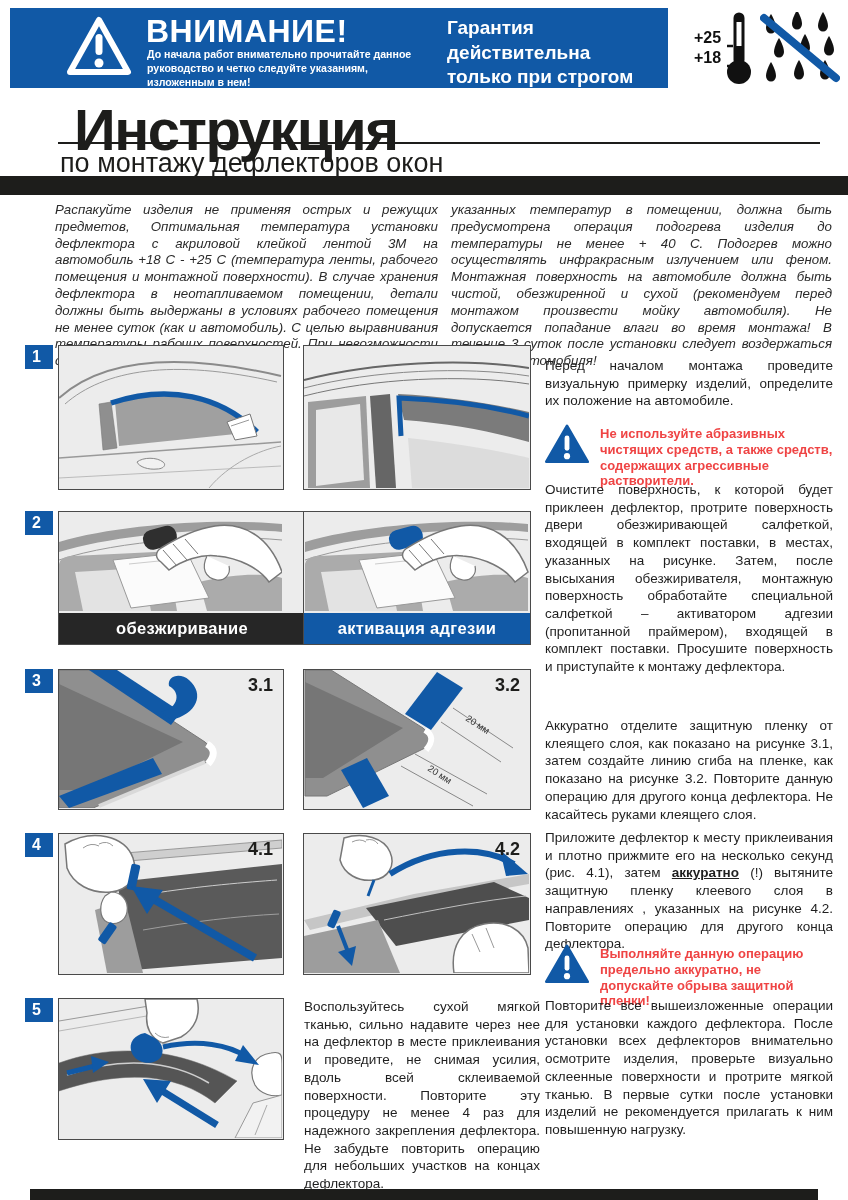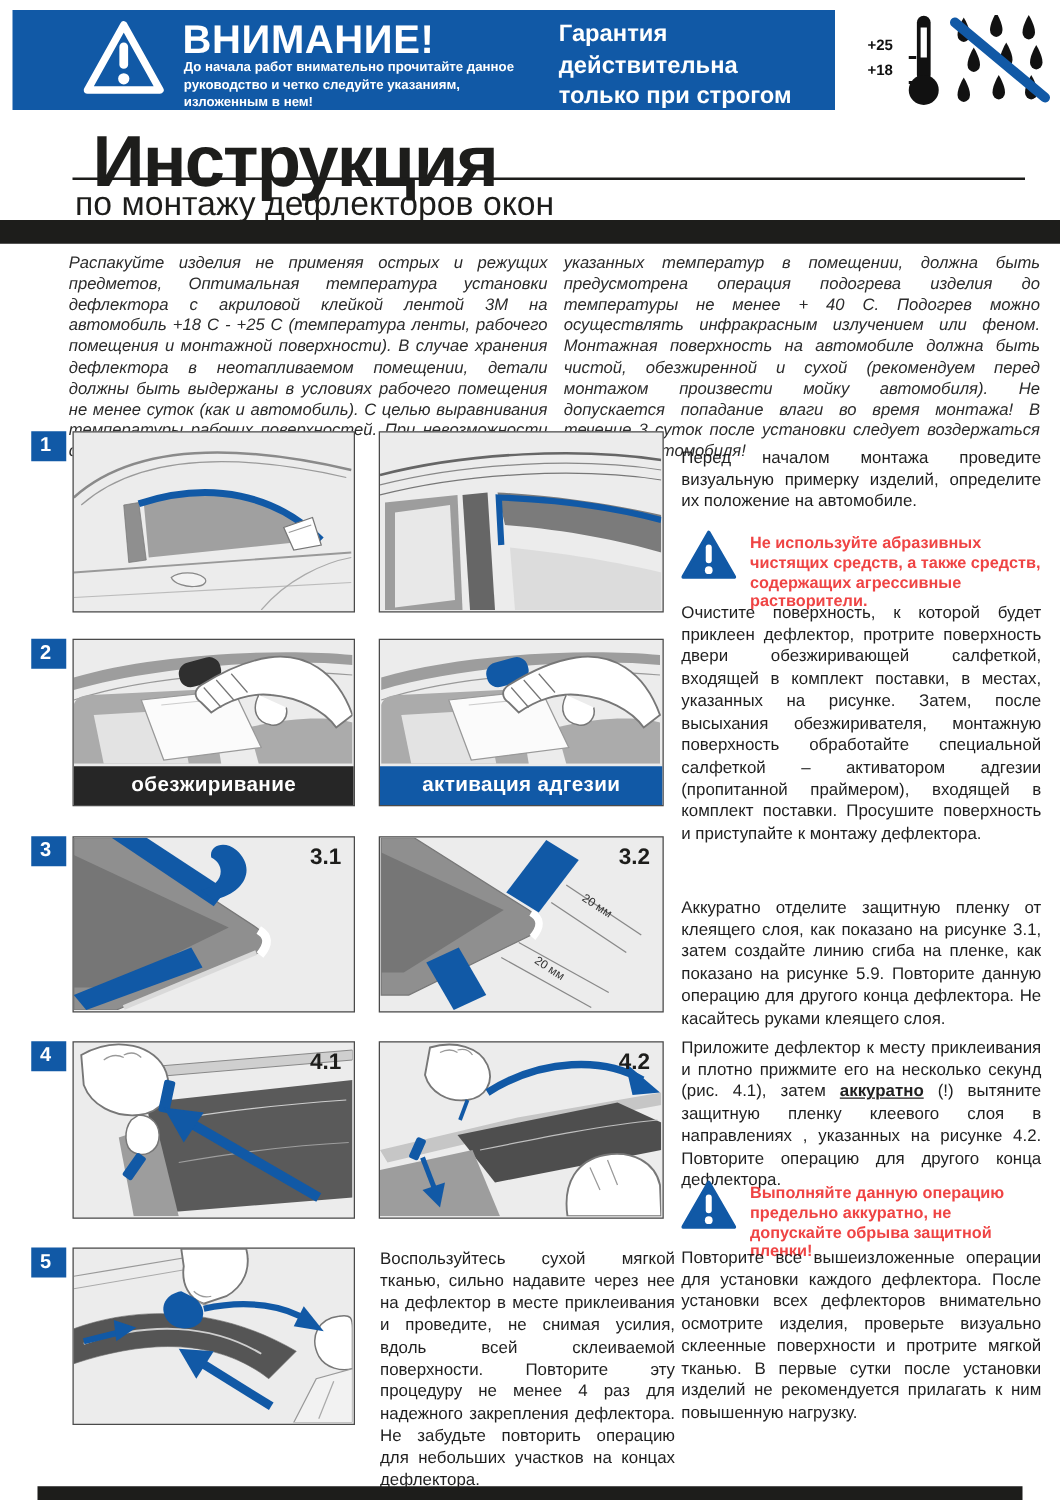--- a/index.html
+++ b/index.html
@@ -4,21 +4,21 @@
 <style>
   html,body{margin:0;padding:0;background:#fff;}
   .page{position:relative;width:848px;height:1200px;background:#fff;overflow:hidden;
         font-family:"Liberation Sans",sans-serif;color:#1d1d1b;}
   .abs{position:absolute;}
   
   .hdr-blue{left:10px;top:8px;width:658px;height:80px;background:#1159a6;}
   .attn-title{left:146px;top:13px;font-size:32px;font-weight:bold;color:#fff;letter-spacing:.5px;}
   .attn-sub{left:147px;top:48px;width:268px;font-size:10.6px;line-height:1.32;color:#fff;font-weight:bold;}
   .warranty{left:447px;top:16px;width:212px;font-size:19px;font-weight:bold;color:#fff;line-height:1.3;}
-  .temp-lbl{font-size:12px;font-weight:bold;color:#111;}
+  .temp-lbl{font-size:16px;font-weight:bold;color:#111;}
   
   .t-main{left:74px;top:96px;font-size:58px;font-weight:bold;letter-spacing:-1.5px;}
   .t-line{left:58px;top:142px;width:762px;height:2px;background:#1d1d1b;}
   .t-sub{left:60px;top:148px;font-size:27px;}
   .bar{background:#1d1d1b;}
   
   .intro{font-size:13.3px;font-style:italic;line-height:16.8px;text-align:justify;color:#2b2b2b;}
   
   .badge{width:21px;height:24px;background:#1159a6;color:#fff;font-weight:bold;font-size:16px;
          display:flex;align-items:center;padding-left:7px;}
@@ -120,21 +120,21 @@
   <div class="abs warn col-r" style="top:424px">
     <svg class="warn-ico" width="44" height="41" viewBox="0 0 64 58">
       <path d="M32 2 L62 54 L2 54 Z" fill="#1159a6" stroke="#1159a6" stroke-width="4" stroke-linejoin="round"></path>
       <rect x="28.5" y="16" width="7" height="22" rx="3.5" fill="#fff"></rect>
       <circle cx="32" cy="46" r="4.5" fill="#fff"></circle>
     </svg>
     <div class="warn-txt">Не используйте абразивных чистящих средств, а также средств, содержащих агрессивные растворители.</div>
   </div>
 
   <div class="abs badge" style="left:25px;top:511px">2</div>
-  <div class="abs panel" style="left:58px;top:511px;width:226px;height:134px">
+  <div class="abs panel" style="left:58px;top:511px;width:248px;height:134px">
     <svg width="223" height="99" viewBox="0 0 223 99">
       <path d="M0,30 C60,12 160,6 223,12 L223,20 C160,14 60,22 0,40 Z" fill="#9d9d9d"></path>
       <path d="M0,48 C60,28 160,22 223,28" fill="none" stroke="#999" stroke-width="1"></path>
       <path d="M0,52 Q2,44 14,44 L96,40 Q108,40 110,50 L118,99 L0,99 Z" fill="#ababab"></path>
       <path d="M16,60 L84,56 L92,99 L24,99 Z" fill="#e3e3e3"></path>
       <path d="M140,70 C180,60 210,62 223,66 L223,99 L148,99 Z" fill="#ababab"></path>
       <path d="M54,48 L128,40 L150,86 L72,96 Z" fill="#fbfbfb" stroke="#999" stroke-width="1"></path>
       <path d="M70,52 L120,47" stroke="#ccc" stroke-width="1"></path>
       <rect x="84" y="16" width="34" height="20" rx="9" fill="#2f2f2f" transform="rotate(-15 100 26)"></rect>
       <path d="M223,60 C210,24 184,10 156,14 C136,17 118,26 102,36 C96,40 96,46 102,50 L110,58 C124,48 142,42 158,44 C180,46 200,56 210,70 Z" fill="#fff" stroke="#777" stroke-width="1.5"></path>
@@ -185,21 +185,21 @@
         <line x1="148" y1="38" x2="208" y2="78"></line>
         <line x1="136" y1="52" x2="196" y2="92"></line>
         <line x1="96" y1="96" x2="168" y2="136"></line>
         <line x1="110" y1="84" x2="182" y2="124"></line>
       </g>
       <text x="160" y="50" font-size="9.5" fill="#333" transform="rotate(33 160 50)">20 мм</text>
       <text x="122" y="100" font-size="9.5" fill="#333" transform="rotate(33 122 100)">20 мм</text>
     </svg>
     <div class="figlab">3.2</div>
   </div>
-  <div class="abs body-txt col-r" style="top:717px">Аккуратно отделите защитную пленку от клеящего слоя, как показано на рисунке 3.1, затем создайте линию сгиба на пленке, как показано на рисунке 5.9. Повторите данную операцию для другого конца дефлектора. Не касайтесь руками клеящего слоя.</div>
+  <div class="abs body-txt col-r" style="top:717px">Аккуратно отделите защитную пленку от клеящего слоя, как показано на рисунке 3.1, затем создайте линию сгиба на пленке, как показано на рисунке 3.2. Повторите данную операцию для другого конца дефлектора. Не касайтесь руками клеящего слоя.</div>
 
   <div class="abs badge" style="left:25px;top:833px">4</div>
   <div class="abs panel" style="left:58px;top:833px;width:226px;height:142px">
     <svg width="223" height="139" viewBox="0 0 223 139">
       <path d="M30,22 L223,6 L223,14 L34,30 Z" fill="#cfcfcf" stroke="#888" stroke-width=".8"></path>
       <path d="M58,48 L223,30 L223,124 L74,136 Z" fill="#5a5a5a"></path>
       <path d="M90,60 C140,52 190,48 218,46" fill="none" stroke="#cdcdcd" stroke-width="1"></path>
       <path d="M84,96 C130,88 180,82 220,80" fill="none" stroke="#9e9e9e" stroke-width="1"></path>
       <path d="M36,76 L66,66 L84,139 L48,139 Z" fill="#9d9d9d"></path>
       <path d="M6,10 C34,-6 66,2 74,24 C80,42 70,56 52,58 C32,60 14,50 8,34 Z" fill="#fff" stroke="#777" stroke-width="1.5"></path>

